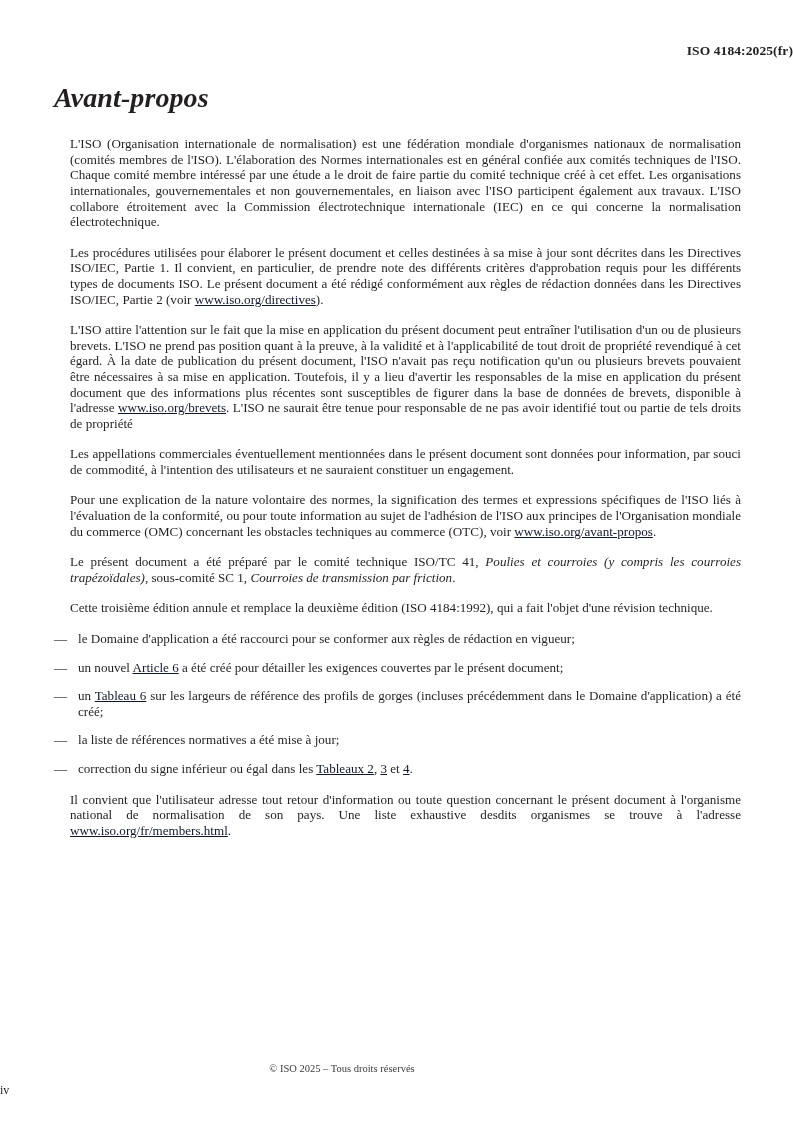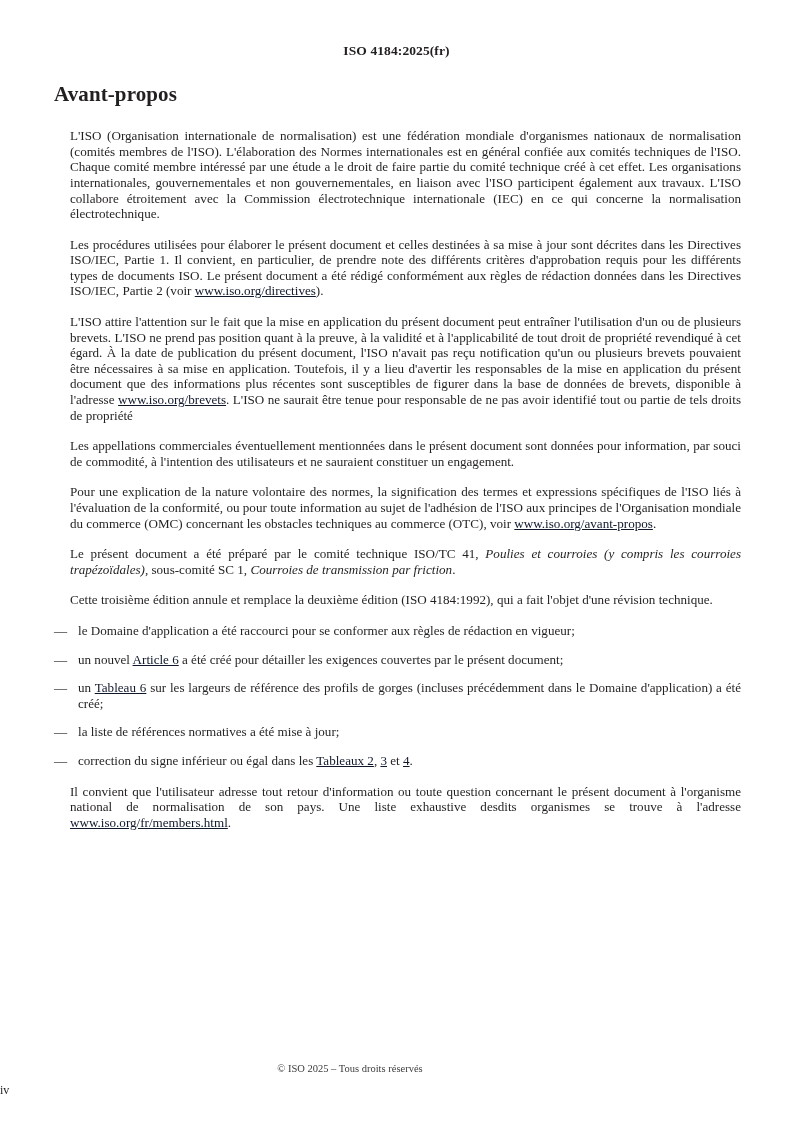--- a/index.html
+++ b/index.html
@@ -19,39 +19,40 @@
     position: relative;
     width: 793px;
     height: 1122px;
     box-sizing: border-box;
   }
   .running-head {
     position: absolute;
     top: 43px;
     left: 0;
     width: 793px;
-    text-align: center;
+    text-align: right;
     font-weight: bold;
     font-size: 13.5px;
     letter-spacing: 0.1px;
     color: #231f20;
   }
   .content {
     position: absolute;
     left: 54px;
     top: 82px;
     width: 687px;
   }
   h1.section-title {
-    font-size: 21px;
+    font-size: 28px;
     font-weight: bold;
     margin: 0 0 22px 0;
     line-height: 1.15;
     letter-spacing: 0.1px;
     color: #231f20;
+    font-style: italic;
   }
   p.para {
     font-size: 13.1px;
     line-height: 15.6px;
     text-align: justify;
     margin: 0 0 15px 16px;
     color: #231f20;
     -webkit-hyphens: none;
     hyphens: none;
   }
@@ -78,21 +79,21 @@
   }
   a.link, .link {
     color: #0f172a;
     text-decoration: underline;
   }
   .ital {
     font-style: italic;
   }
   .footer {
     position: absolute;
-    left: 16px;
+    left: 8px;
     top: 1063px;
     width: 668px;
     text-align: center;
     font-size: 10.5px;
     color: #3b3b3b;
   }
   .folio {
     position: absolute;
     left: 0;
     top: 1083px;

